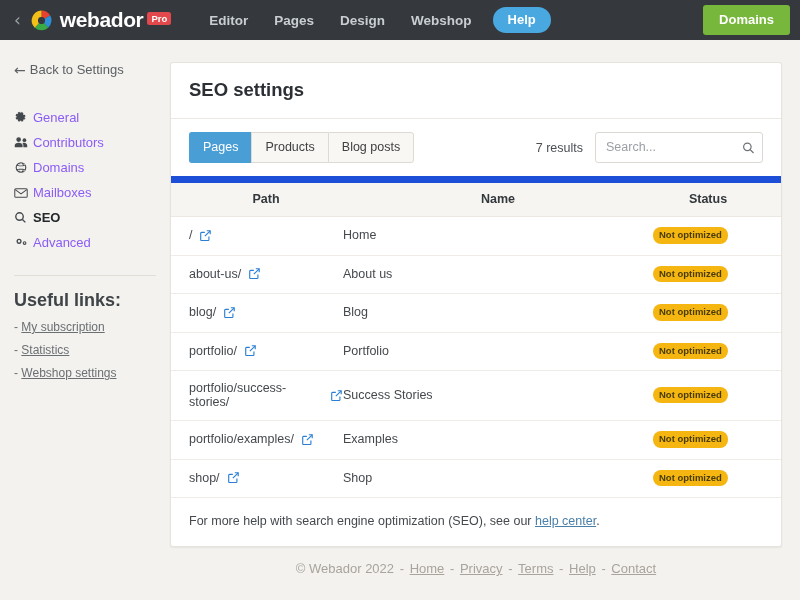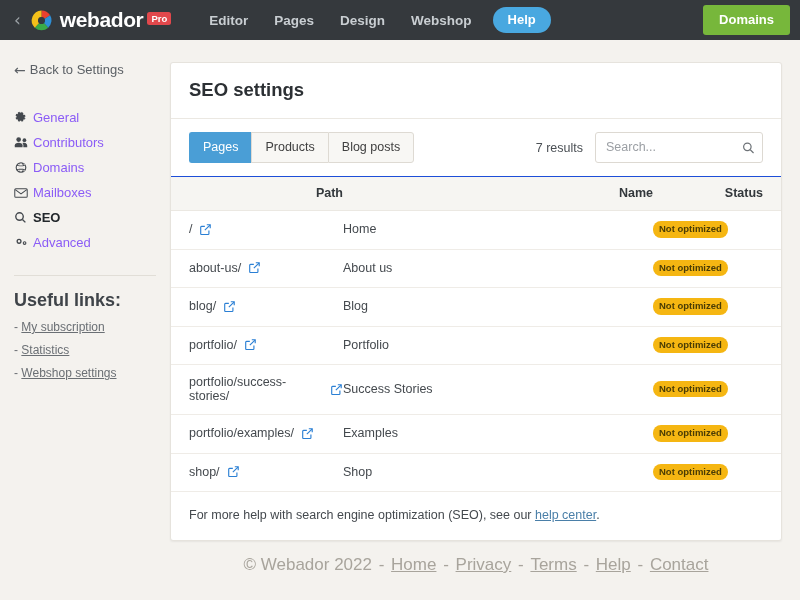--- a/index.html
+++ b/index.html
@@ -215,23 +215,23 @@
     transform: translateY(-50%);
     color: #6d7277;
     display: flex;
     cursor: pointer;
   }
 
   
   table { width: 100%; border-collapse: collapse; }
   thead th {
     background: #f6f5f2;
-    border-top: 1px solid #1d4ed8;
+    border-top: 7px solid #1d4ed8;
     border-bottom: 1px solid #ebe8e2;
-    text-align: right;
+    text-align: center;
     font-size: 12.5px;
     font-weight: bold;
     color: #33383c;
     padding: 9px 0 10px;
   }
   tbody td {
     border-bottom: 1px solid #efece7;
     font-size: 12.5px;
     color: #44494e;
     padding: 10px 0 11px;
@@ -259,21 +259,21 @@
   .card-foot {
     padding: 16px 18px 18px;
     font-size: 12.5px;
     color: #44494e;
   }
   .card-foot a { color: #4a7fa8; text-decoration: underline; cursor: pointer; }
 
   
   .page-footer {
     text-align: center;
-    font-size: 17px;
+    font-size: 13px;
     color: #a8a49c;
     padding-top: 14px;
   }
   .page-footer .f-link { text-decoration: underline; cursor: pointer; color: #a8a49c; }
   .page-footer .f-sep { padding: 0 2px; }
 </style>
 </head>
 <body>
 
 <div class="topbar">

